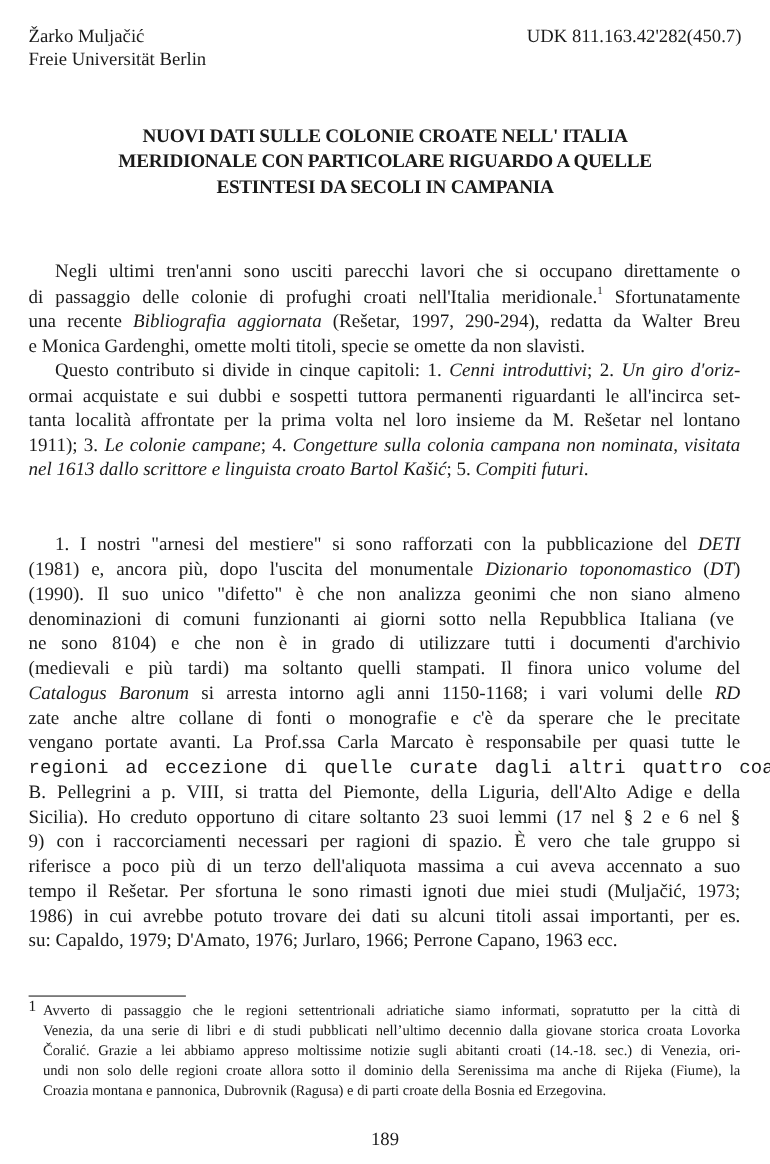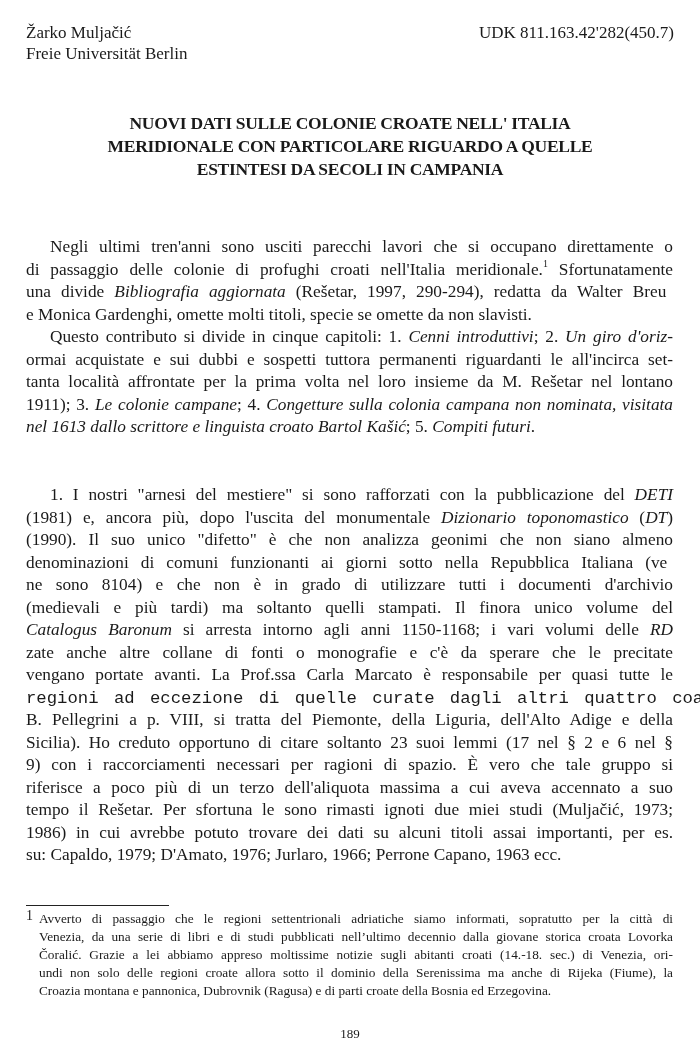--- a/index.html
+++ b/index.html
@@ -26,21 +26,21 @@
   .line.indent { padding-left: 24px; }
   .p1 { top: 224px; }
   .p2 { top: 314px; }
   .p3 { top: 472px; }
   sup { font-size: 10px; line-height: 0; position: relative; top: -1px; vertical-align: super; }
   .fn-rule { position: absolute; left: 26px; top: 893px; width: 143px; height: 0; border-top: 1px solid #222; }
   .footnote { position: absolute; left: 26px; width: 647px; top: 898px; font-size: 13.3px; line-height: 18px; }
   .footnote .fn-num { position: absolute; left: 0; top: -3px; font-size: 14px; }
   .footnote .fn-body { margin-left: 13px; }
   .footnote .line { height: 18px; }
-  .page-number { position: absolute; left: 0; width: 700px; top: 1014px; text-align: center; font-size: 13px; }
+  .page-number { position: absolute; left: 0; width: 700px; top: 1014px; text-align: center; font-size: 17px; }
   i { font-style: italic; }
 </style>
 </head>
 <body>
 
 <div class="page">
 
   <div class="hdr-left">
     <div>Žarko Muljačić</div>
     <div>Freie Universität Berlin</div>
@@ -49,21 +49,21 @@
 
   <div class="title">
     <div>NUOVI DATI SULLE COLONIE CROATE NELL' ITALIA</div>
     <div>MERIDIONALE CON PARTICOLARE RIGUARDO A QUELLE</div>
     <div>ESTINTESI DA SECOLI IN CAMPANIA</div>
   </div>
 
   <div class="body p1">
     <span class="line indent" style="white-space: nowrap;"><span style="display: inline-block; white-space: pre; word-spacing: 6.40199px;"><span>Negli ultimi tren'anni sono usciti parecchi lavori che si occupano direttamente o</span></span></span>
     <span class="line" style="white-space: nowrap;"><span style="display: inline-block; white-space: pre; word-spacing: 6.57465px;"><span>di passaggio delle colonie di profughi croati nell'Italia meridionale.</span><sup>1</sup><span> Sfortunatamente</span></span></span>
-    <span class="line" style="white-space: nowrap;"><span style="display: inline-block; white-space: pre; word-spacing: 5.76562px;"><span>una divide </span><i>Bibliografia aggiornata</i><span> (Rešetar, 1997, 290-294), redatta da Walter Breu</span></span></span>
+    <span class="line" style="white-space: nowrap;"><span style="display: inline-block; white-space: pre; word-spacing: 5.76562px;"><span>una recente </span><i>Bibliografia aggiornata</i><span> (Rešetar, 1997, 290-294), redatta da Walter Breu</span></span></span>
     <span class="line last"><span>e Monica Gardenghi, omette molti titoli, specie se omette da non slavisti.</span></span>
   </div>
 
   <div class="body p2">
     <span class="line indent" style="white-space: nowrap;"><span style="display: inline-block; white-space: pre; word-spacing: 2.50481px;"><span>Questo contributo si divide in cinque capitoli: 1. </span><i>Cenni introduttivi</i><span>; 2. </span><i>Un giro d'oriz-</i></span></span>
     <span class="line" style="white-space: nowrap;"><span style="display: inline-block; white-space: pre; word-spacing: 4.54948px;"><span>ormai acquistate e sui dubbi e sospetti tuttora permanenti riguardanti le all'incirca set-</span></span></span>
     <span class="line" style="white-space: nowrap;"><span style="display: inline-block; white-space: pre; word-spacing: 4.45424px;"><span>tanta località affrontate per la prima volta nel loro insieme da M. Rešetar nel lontano</span></span></span>
     <span class="line" style="white-space: nowrap;"><span style="display: inline-block; white-space: pre; word-spacing: 1.42318px;"><span>1911); 3. </span><i>Le colonie campane</i><span>; 4. </span><i>Congetture sulla colonia campana non nominata, visitata</i></span></span>
     <span class="line last"><i>nel 1613 dallo scrittore e linguista croato Bartol Kašić</i><span>; 5. </span><i>Compiti futuri</i><span>.</span></span>
   </div>

